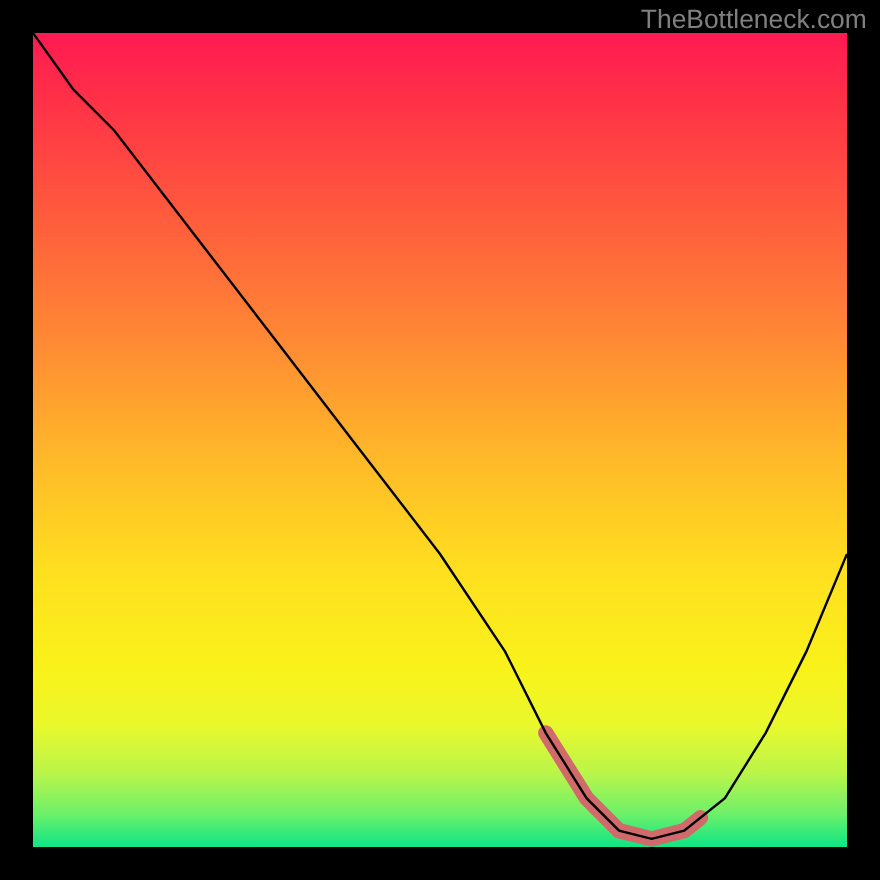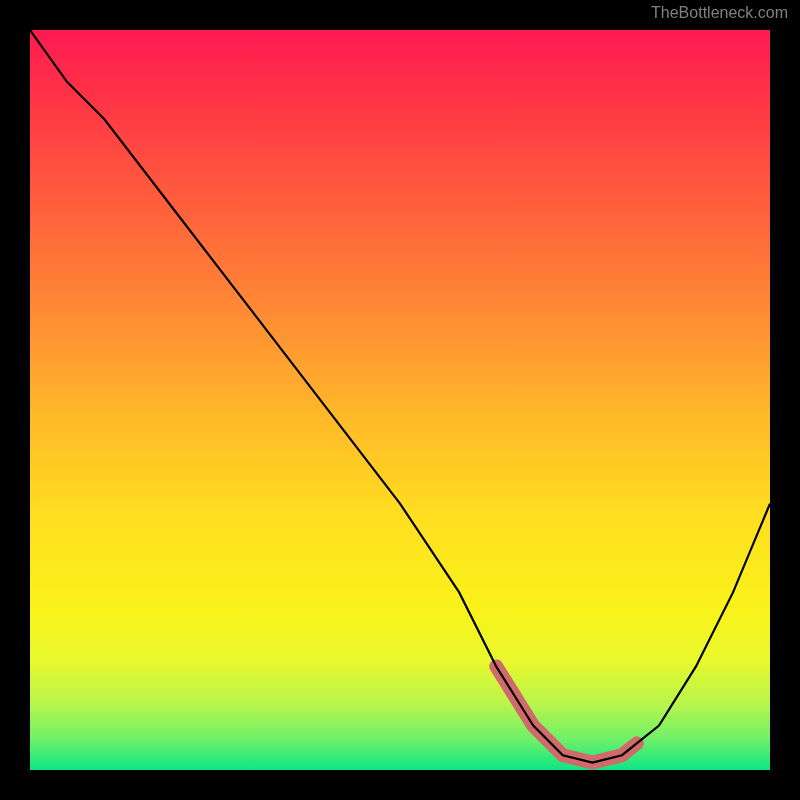--- a/index.html
+++ b/index.html
@@ -9,21 +9,21 @@
     width: 800px;
     height: 800px;
     background: #000;
   }
   .watermark {
     position: absolute;
     top: 4px;
     right: 12px;
     color: #808080;
     font-family: Arial, Helvetica, sans-serif;
-    font-size: 16px;
+    font-size: 24px;
     z-index: 10;
   }
   .plot-area {
     position: absolute;
     left: 30px;
     top: 30px;
     width: 740px;
     height: 740px;
     overflow: hidden;
   }

